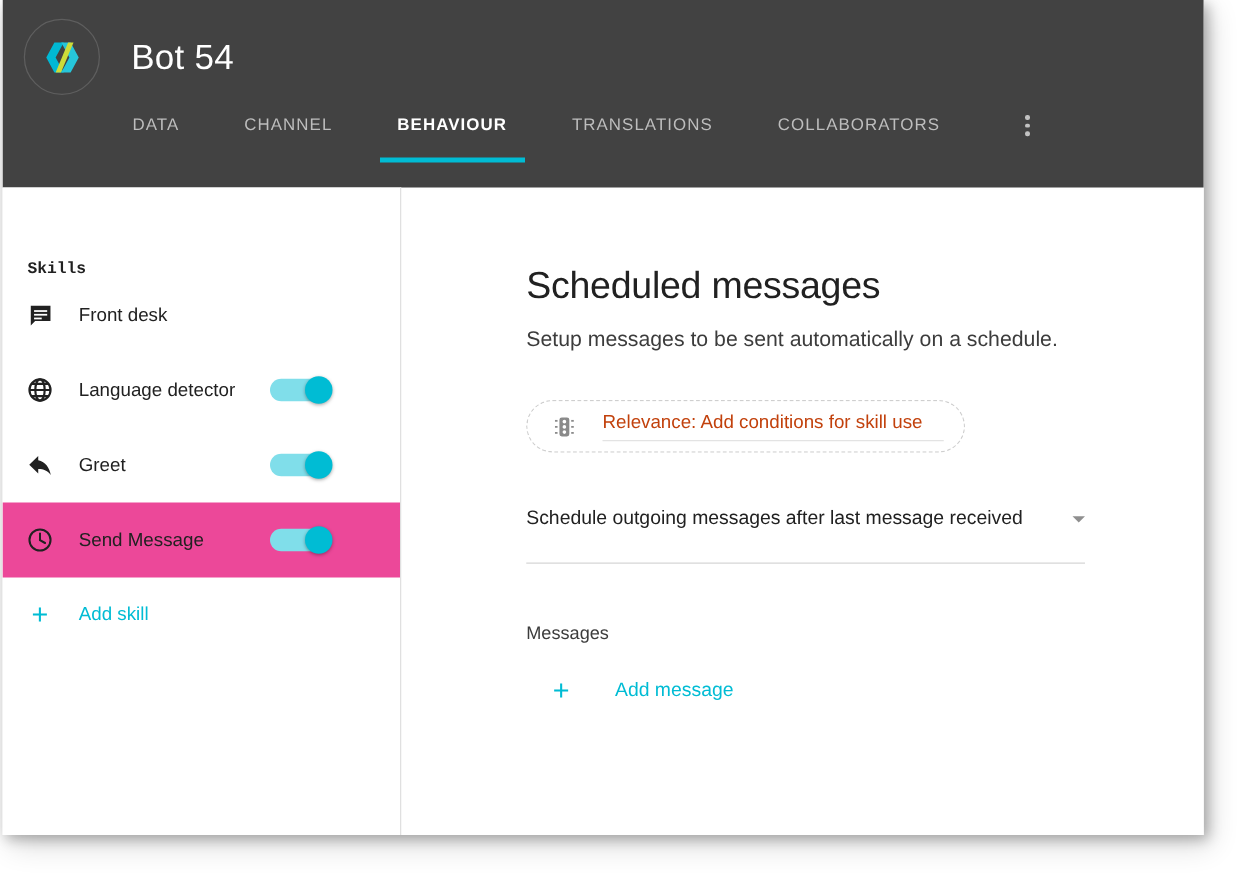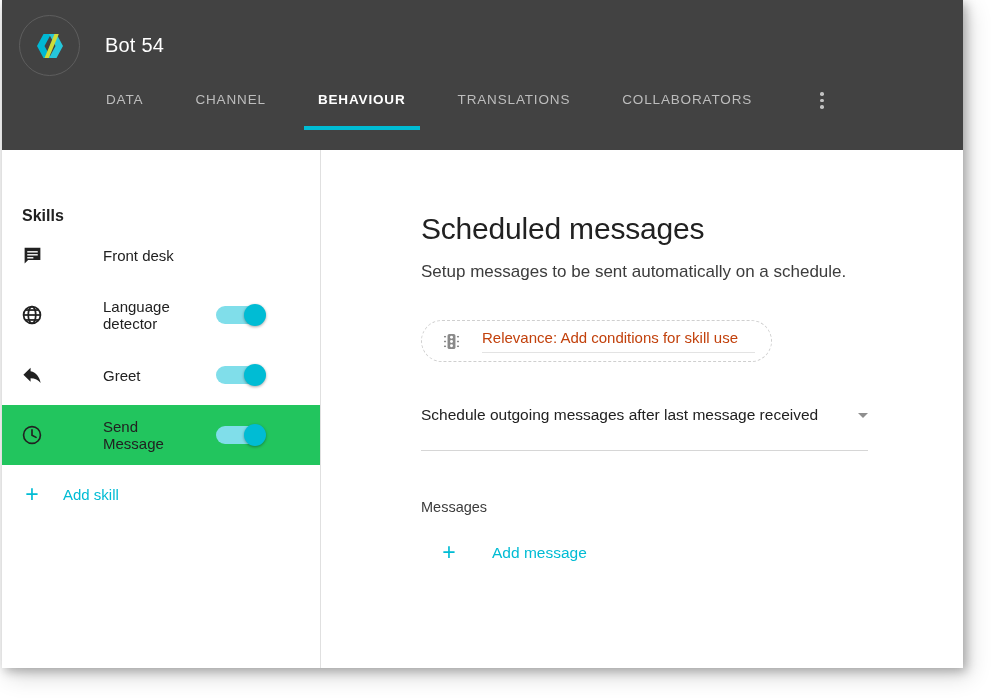--- a/index.html
+++ b/index.html
@@ -46,21 +46,21 @@
     align-items: center;
     justify-content: center;
     flex: none;
   }
 
   .logo-circle svg { display: block; }
 
   .bot-title {
     margin-left: 25px;
     color: #ffffff;
-    font-size: 20px;
+    font-size: 28px;
     font-weight: 400;
     letter-spacing: 0.2px;
   }
 
   .tabs {
     position: absolute;
     left: 78px;
     top: 92px;
     display: flex;
     align-items: flex-start;
@@ -118,35 +118,35 @@
 
   .sidebar {
     width: 319px;
     flex: none;
     border-right: 1px solid #e0e0e0;
     background: #ffffff;
     position: relative;
   }
 
   .sidebar-title {
-    font-size: 16px;
+    font-size: 13px;
     font-weight: 700;
     color: #212121;
     padding: 57px 0 0 20px;
+    font-family: Liberation Mono, monospace;
   }
 
   .skill-row {
     display: flex;
     align-items: center;
     height: 60px;
     padding: 0 0 0 16px;
     cursor: pointer;
-    gap: 40px;
-  }
-  .skill-row.selected { background: #22c55e; justify-content: center; }
+  }
+  .skill-row.selected { background: #ec4899; justify-content: center; }
   .skill-row:first-of-type { margin-top: 21px; }
 
   .skill-icon {
     width: 28px;
     flex: none;
     display: flex;
     align-items: center;
     justify-content: center;
     color: #212121;
   }

